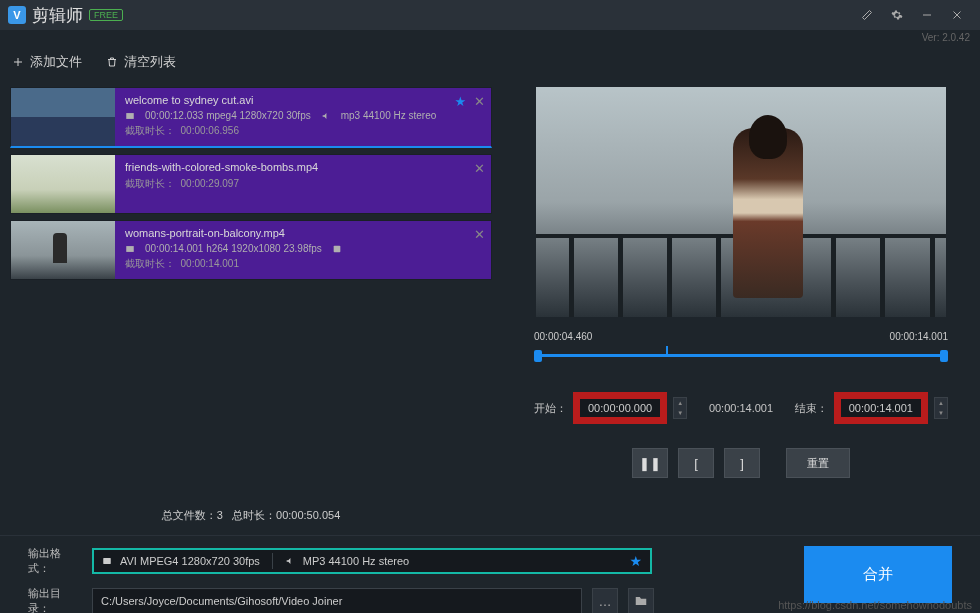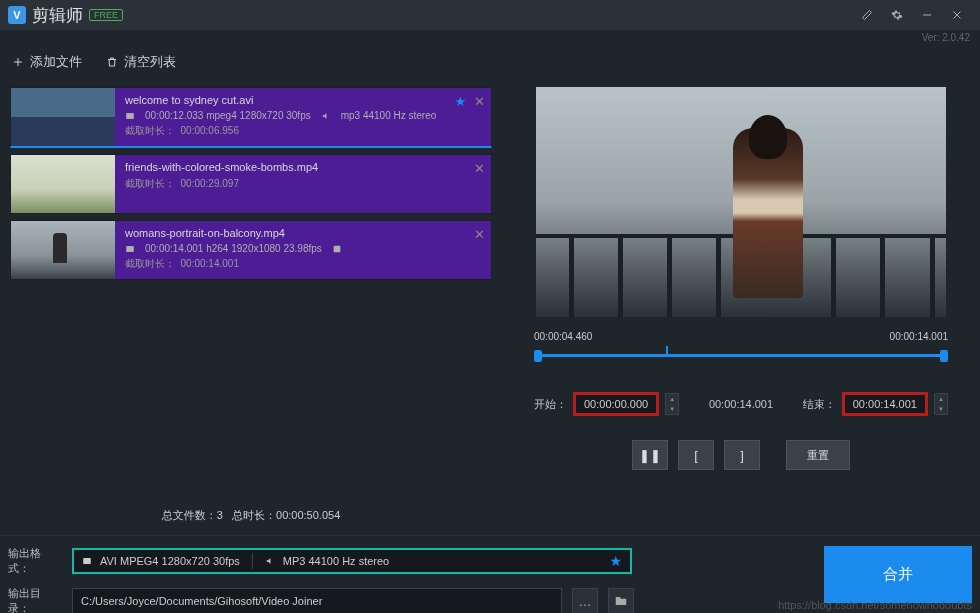--- a/index.html
+++ b/index.html
@@ -53,30 +53,30 @@
 .preview-bar { position: absolute; top: 64%; bottom: 0; width: 5px; background: #1a2024; }
 
 .time-row { display: flex; justify-content: space-between; font-size: 10px; color: #ccc; margin-top: 14px; padding: 0 8px; }
 .slider { position: relative; height: 20px; margin: 4px 8px 0 8px; }
 .slider-track { position: absolute; top: 8px; left: 0; right: 0; height: 3px; background: #1b8bf0; }
 .slider-mark { position: absolute; top: 0; width: 2px; height: 10px; background: #1b8bf0; }
 .slider-handle { position: absolute; top: 4px; width: 8px; height: 12px; background: #1b8bf0; border-radius: 2px; cursor: pointer; }
 
 .time-inputs { display: flex; align-items: center; justify-content: space-between; margin-top: 26px; font-size: 11px; padding: 0 8px; }
 .ti-group { display: flex; align-items: center; gap: 6px; }
-.ti-box { background: #15191e; border: 3px solid #b91c1c; padding: 3px 8px; font-size: 11px; color: #ccc; min-width: 78px; text-align: center; }
+.ti-box { background: #15191e; border: 7px solid #b91c1c; padding: 3px 8px; font-size: 11px; color: #ccc; min-width: 78px; text-align: center; }
 .ti-stepper { width: 14px; height: 22px; background: #2a3139; border: 1px solid #3a4148; display: flex; flex-direction: column; }
 .ti-stepper div { flex: 1; font-size: 6px; color: #888; display: flex; align-items: center; justify-content: center; cursor: pointer; }
 
 .play-controls { display: flex; gap: 10px; margin-top: 24px; justify-content: center; align-items: center; }
 .pc-btn { width: 36px; height: 30px; background: #3a4148; border: 1px solid #4a5158; display: flex; align-items: center; justify-content: center; color: #ddd; cursor: pointer; font-size: 13px; }
 .pc-btn.wide { width: 64px; font-size: 11px; margin-left: 16px; }
 
 
-.bottom { position: absolute; left: 0; right: 0; bottom: 0; height: 78px; background: #1e252b; border-top: 1px solid #2a3139; display: flex; padding: 10px 8px; gap: 14px; }
+.bottom { position: absolute; left: 0; right: 0; bottom: 0; height: 78px; background: #1e252b; border-top: 1px solid #2a3139; display: flex; padding: 10px 28px; gap: 14px; }
 .bottom-left { flex: 1; display: flex; flex-direction: column; gap: 10px; }
 .brow { display: flex; align-items: center; gap: 10px; }
 .brow-label { font-size: 11px; color: #bbb; width: 54px; }
 .format-box { flex: 1; background: #15191e; border: 2px solid #14b8a6; height: 26px; display: flex; align-items: center; padding: 0 8px; font-size: 11px; color: #ccc; gap: 8px; max-width: 560px; }
 .format-box .sep { width: 1px; height: 16px; background: #3a4148; margin: 0 4px; }
 .format-box .star-r { margin-left: auto; color: #1b8bf0; font-size: 14px; }
 .path-box { flex: 1; background: #15191e; border: 1px solid #3a4148; height: 26px; display: flex; align-items: center; padding: 0 8px; font-size: 11px; color: #ccc; max-width: 490px; }
 .path-btn { width: 26px; height: 26px; background: #2a3139; border: 1px solid #3a4148; display: flex; align-items: center; justify-content: center; color: #aaa; cursor: pointer; font-size: 13px; }
 .merge-btn { width: 148px; background: #1b8bf0; color: #fff; display: flex; align-items: center; justify-content: center; font-size: 15px; cursor: pointer; }
 

